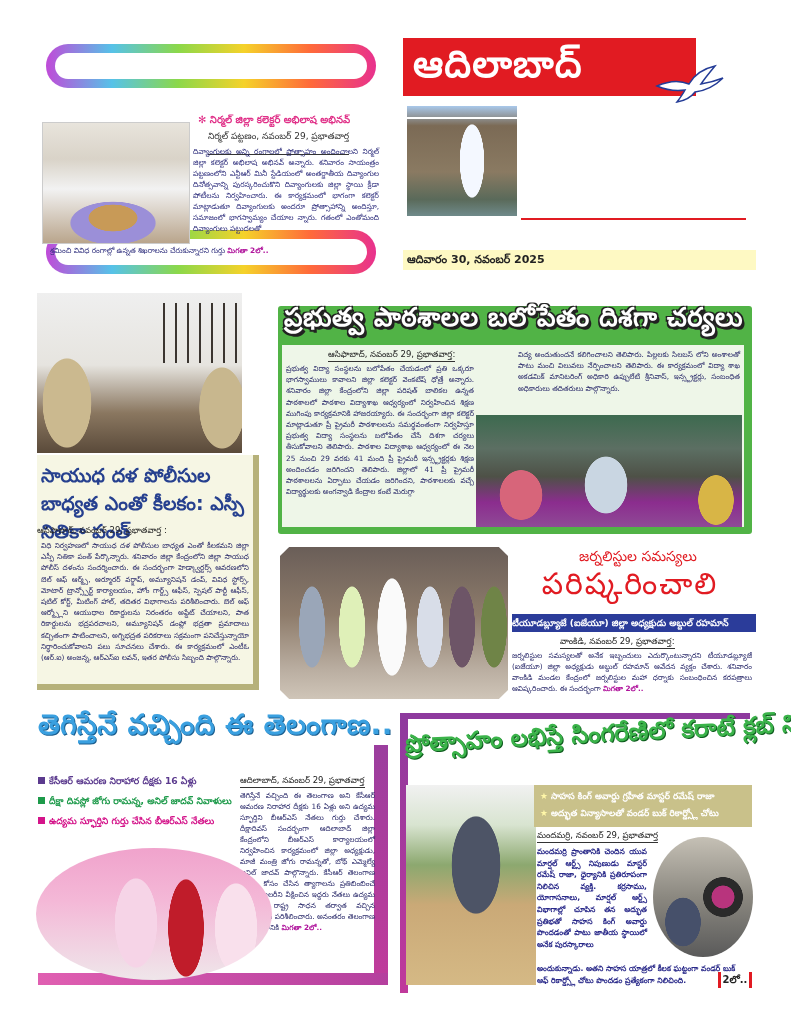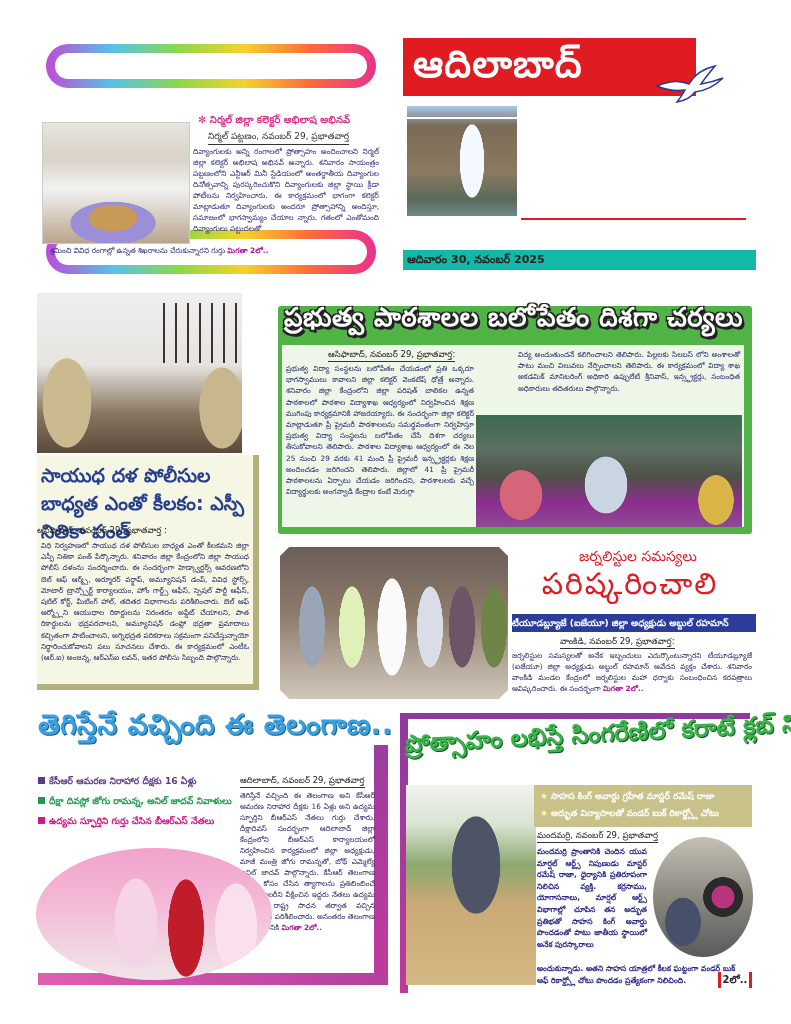--- a/index.html
+++ b/index.html
@@ -24,41 +24,41 @@
   }
   .divyang-photo {
     position: absolute; left: 4px; top: 86px; width: 148px; height: 122px;
     background:
       radial-gradient(ellipse 40px 22px at 70px 95px, #c89a57 60%, transparent 62%),
       radial-gradient(ellipse 60px 30px at 70px 100px, #9b8fd8 70%, transparent 72%),
       linear-gradient(180deg,#e8e4dc 0%,#d9d3c8 30%,#f2f2f2 55%,#b9a58c 100%);
     border: 1px solid #ccc;
   }
   .divyang-sub { position: absolute; left: 160px; top: 78px; font-size: 10px; color: #e03088; font-weight: bold; }
-  .divyang-dateline { position: absolute; left: 170px; top: 95px; font-size: 9px; color: #333; border-bottom: 1px solid #333; padding-bottom: 1px; }
+  .divyang-dateline { position: absolute; left: 170px; top: 95px; font-size: 9px; color: #333; border-bottom: 1px solid #333; padding-bottom: 11px; }
   .divyang-body { position: absolute; left: 155px; top: 110px; width: 186px; font-size: 7.4px; line-height: 11px; color: #2a2a7a; text-align: justify; }
   .divyang-tail { position: absolute; left: 12px; top: 210px; width: 300px; font-size: 7.4px; color: #2a2a7a; }
   .more { color: #b0149c; font-weight: bold; }
 
   
   .mast { left: 403px; top: 38px; width: 353px; height: 228px; }
   .mast-red { position: absolute; left: 0; top: 0; width: 293px; height: 58px; background: #e11b22; }
   .mast-red-title { position: absolute; left: 10px; top: 4px; font-size: 38px; font-weight: bold; color: #fff; letter-spacing: 1px; }
   .mast-bird { position: absolute; left: 252px; top: 26px; width: 70px; height: 40px; }
   .mast-photo {
     position: absolute; left: 4px; top: 68px; width: 110px; height: 110px;
     background:
       linear-gradient(180deg, transparent 0 10%, #fff 10% 12%, transparent 12%),
       radial-gradient(ellipse 20px 60px at 65px 55px, #f4f8ff 60%, transparent 62%),
       linear-gradient(180deg,#a9c8ea 0%,#7b6a55 18%,#8a7a62 60%,#5a6a5a 85%,#6f8a8a 100%);
   }
   .mast-blue-title { position: absolute; left: 118px; top: 50px; font-size: 92px; line-height: 120px; font-weight: bold; color: #243c97; letter-spacing: -2px; }
   .mast-rule { position: absolute; left: 118px; top: 180px; width: 225px; height: 2px; background: #e11b22; }
   .mast-districts { position: absolute; left: 0; top: 186px; width: 353px; height: 26px; background: #e11b22; color: #fff; font-size: 14px; font-weight: bold; line-height: 26px; padding-left: 4px; white-space: nowrap; overflow: hidden; }
-  .mast-date { position: absolute; left: 0; top: 212px; width: 353px; height: 20px; background: #14b8a6; color: #222; font-size: 11px; font-weight: bold; line-height: 20px; padding-left: 4px; }
+  .mast-date { position: absolute; left: 0; top: 212px; width: 353px; height: 20px; background: #fef9c3; color: #222; font-size: 11px; font-weight: bold; line-height: 20px; padding-left: 4px; }
 
   
   .police-photo {
     left: 37px; top: 293px; width: 205px; height: 160px;
     background:
       repeating-linear-gradient(90deg, transparent 0 6px, #3b3530 6px 8px, transparent 8px 12px) 120px 10px / 110px 60px no-repeat,
       radial-gradient(ellipse 30px 55px at 30px 110px, #cbb98f 80%, transparent 82%),
       radial-gradient(ellipse 28px 50px at 185px 115px, #c8b78e 80%, transparent 82%),
       linear-gradient(180deg,#efefef 0%,#e6e4df 45%,#8a7760 75%,#5a4a3a 100%);
   }

